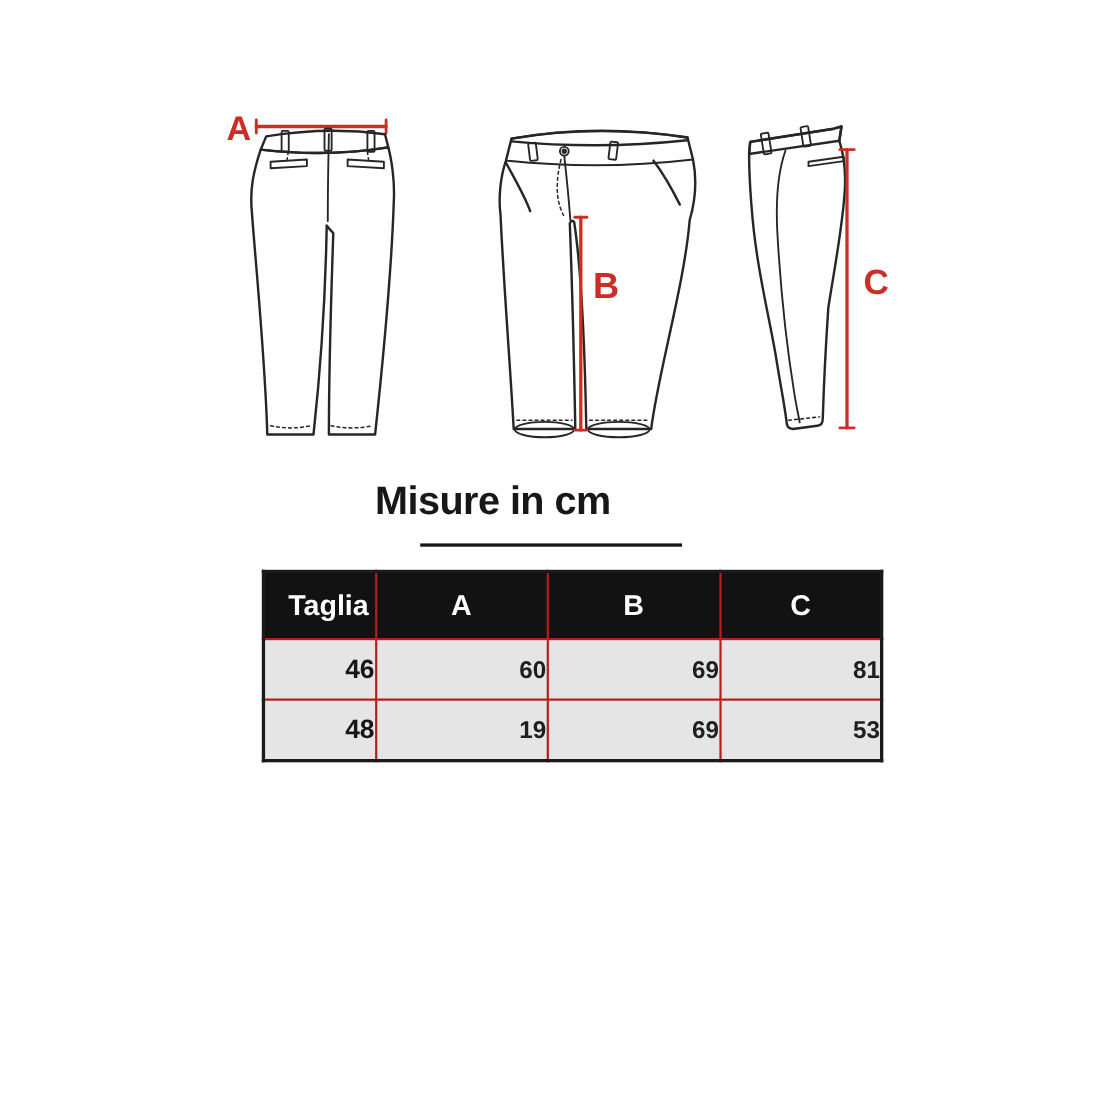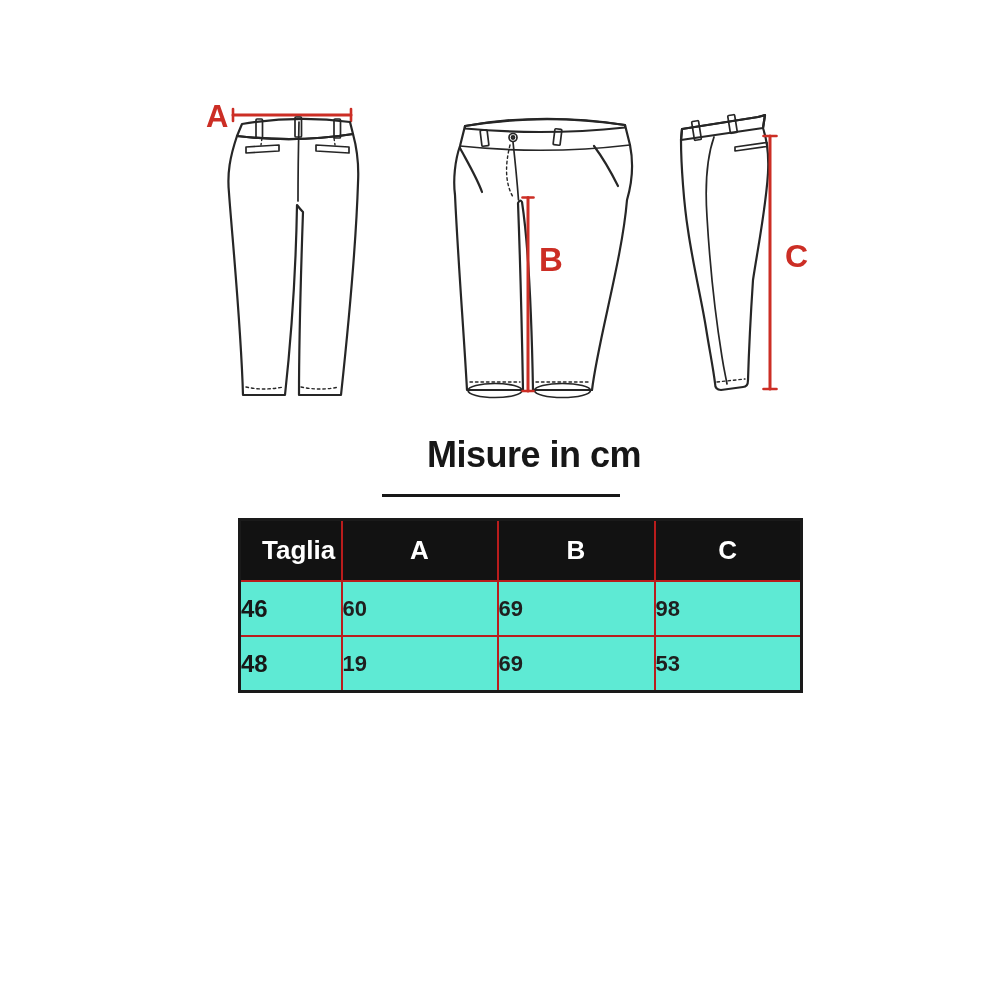--- a/index.html
+++ b/index.html
@@ -22,21 +22,21 @@
     position:absolute; font-weight:800; color:var(--accent,#cc2e25);
     line-height:1; letter-spacing:0;
   }
   #label-a { left:206px; top:101px; font-size:31px; }
   #label-b { left:539px; top:243px; font-size:33px; }
   #label-c { left:785px; top:240px; font-size:32px; }
 
   
   .chart-title {
     position:absolute; left:341px; top:434px; width:300px; margin:0;
-    text-align:right; font-size:36px; font-weight:800; letter-spacing:-0.5px;
+    text-align:left; font-size:36px; font-weight:800; letter-spacing:-0.5px;
     color:#171717;
   }
   .title-underline {
     position:absolute; left:382px; top:494px; width:238px; height:3px;
     background:#171717;
   }
 
   
   .size-table {
     position:absolute; left:238px; top:518px;
@@ -44,22 +44,22 @@
     border:3px solid #1a1a1a;
   }
   .size-table th, .size-table td { border:2px solid #b91c1c; padding:0; }
   .size-table thead th {
     background:var(--table-header-bg,#121212);
     color:var(--table-header-text,#ffffff);
     height:59px; font-size:26px; font-weight:700; text-align:center;
   }
   .size-table thead th.col-taglia { text-align:left; padding-left:21px; }
   .size-table tbody td {
-    height:53px; text-align:left; vertical-align:middle;
-    font-size:22px; font-weight:700; color:#1f1f1f; background:#5eead4;
+    height:53px; text-align:right; vertical-align:middle;
+    font-size:22px; font-weight:700; color:#1f1f1f; background:#e5e5e5;
   }
   .size-table tbody td.col-taglia { font-size:24px; color:#171717; }
 </style>
 </head>
 <body style="background: rgb(255, 255, 255);">
 
 <div class="canvas">
 
   <div class="measure-label" id="label-a">A</div>
   <div class="measure-label" id="label-b">B</div>
@@ -139,21 +139,21 @@
         <th>A</th>
         <th>B</th>
         <th>C</th>
       </tr>
     </thead>
     <tbody>
       <tr>
         <td class="col-taglia">46</td>
         <td>60</td>
         <td>69</td>
-        <td>98</td>
+        <td>81</td>
       </tr>
       <tr>
         <td class="col-taglia">48</td>
         <td>19</td>
         <td>69</td>
         <td>53</td>
       </tr>
     </tbody>
   </table>
 

